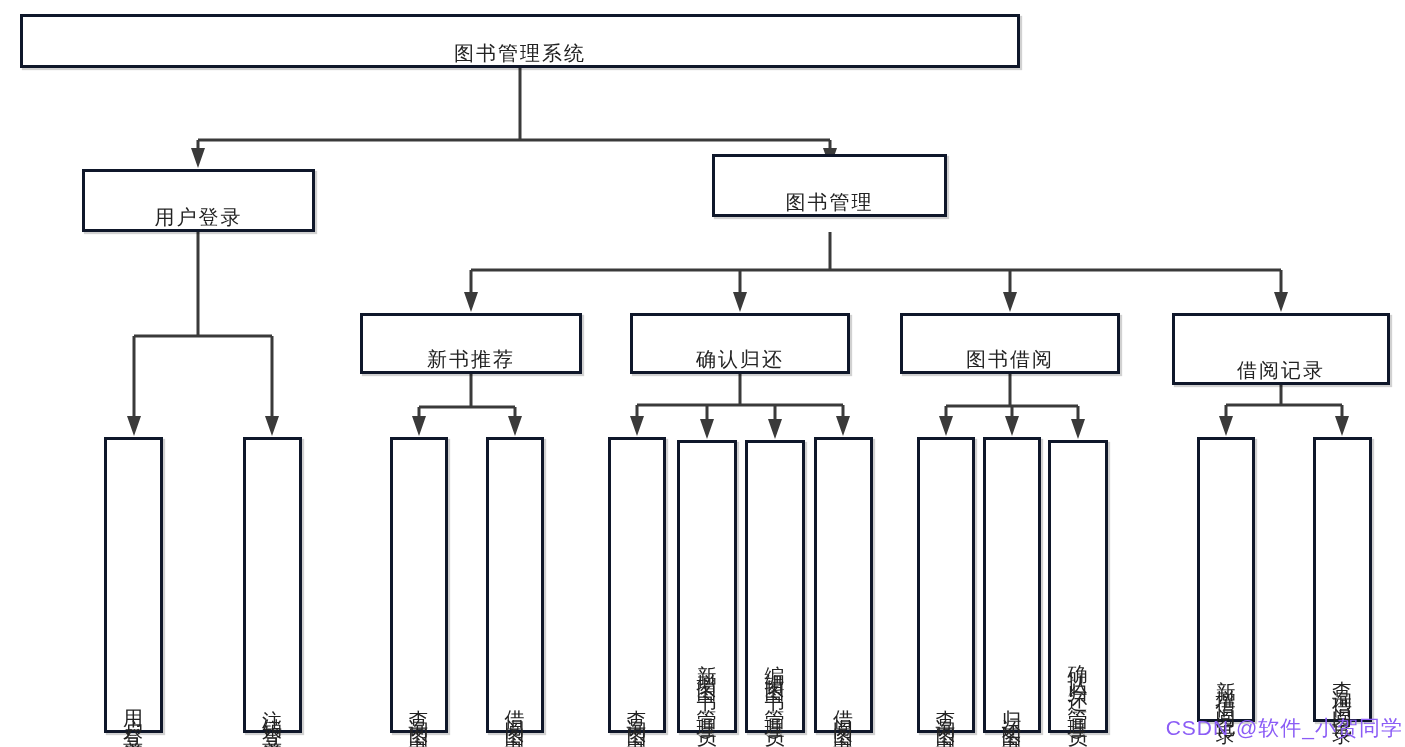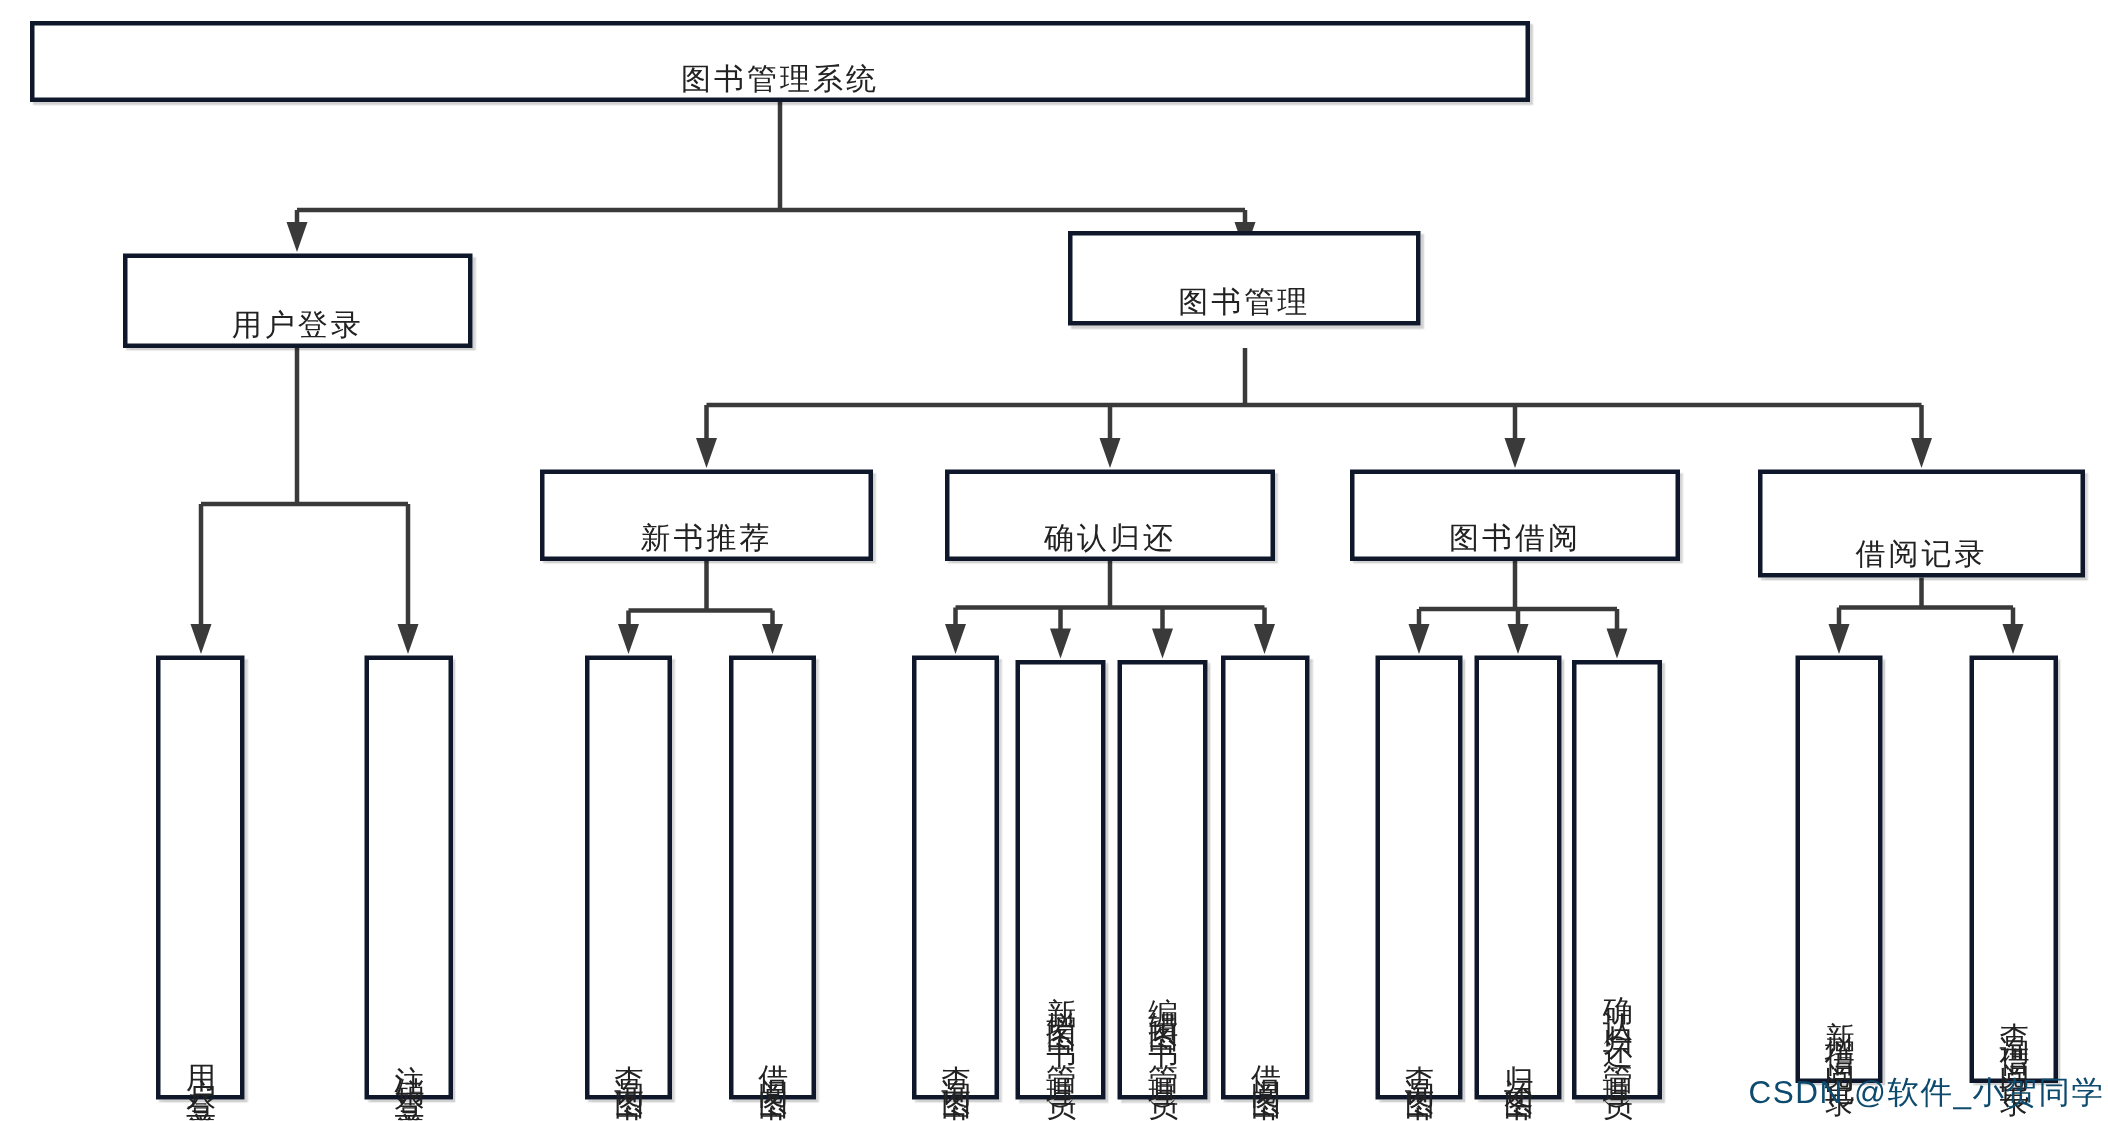--- a/index.html
+++ b/index.html
@@ -31,21 +31,21 @@
     writing-mode:vertical-rl;
     text-orientation:mixed;
     letter-spacing:9px;
     line-height:1;
   }
   .watermark{
     position:absolute;
     right:2px;top:714px;
     font-size:21px;
     letter-spacing:1px;
-    color:#0c4a6e;
+    color:#8b5cf6;
     z-index:3;
     pointer-events:none;
   }
 </style>
 </head>
 <body>
 
 <div class="stage">
 
   <svg class="connector-layer" width="1405" height="747" viewBox="0 0 1405 747">

